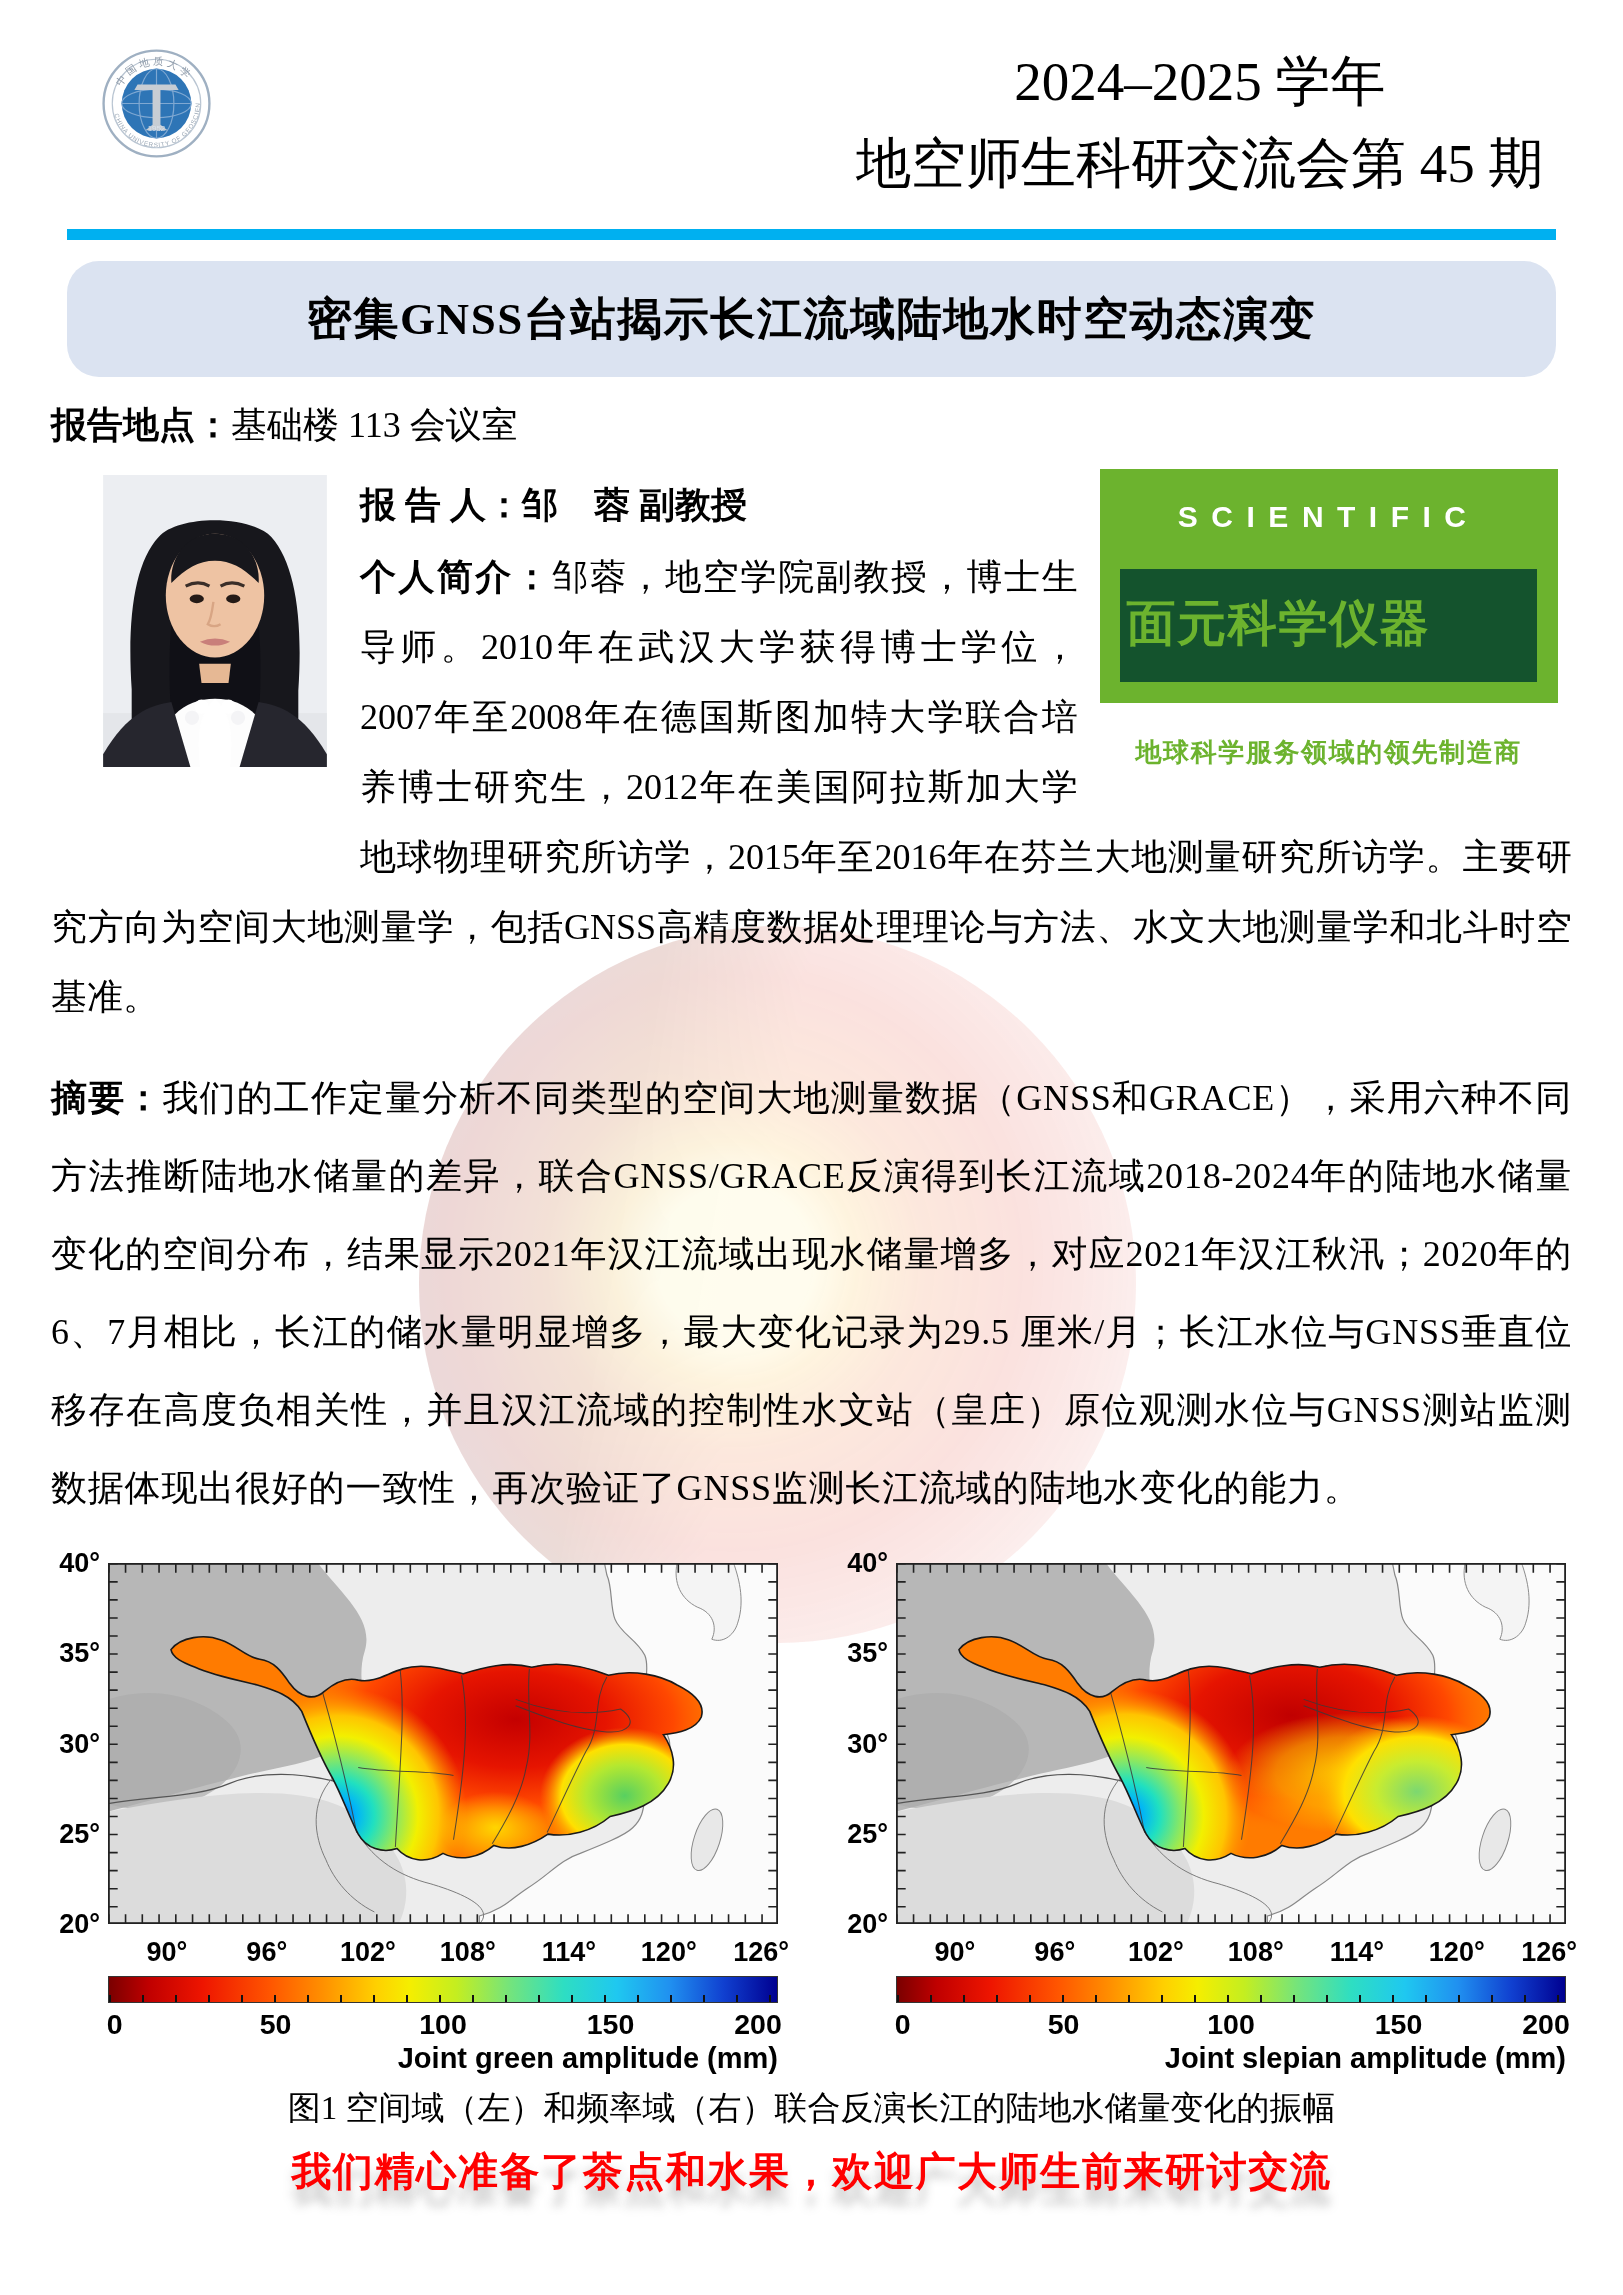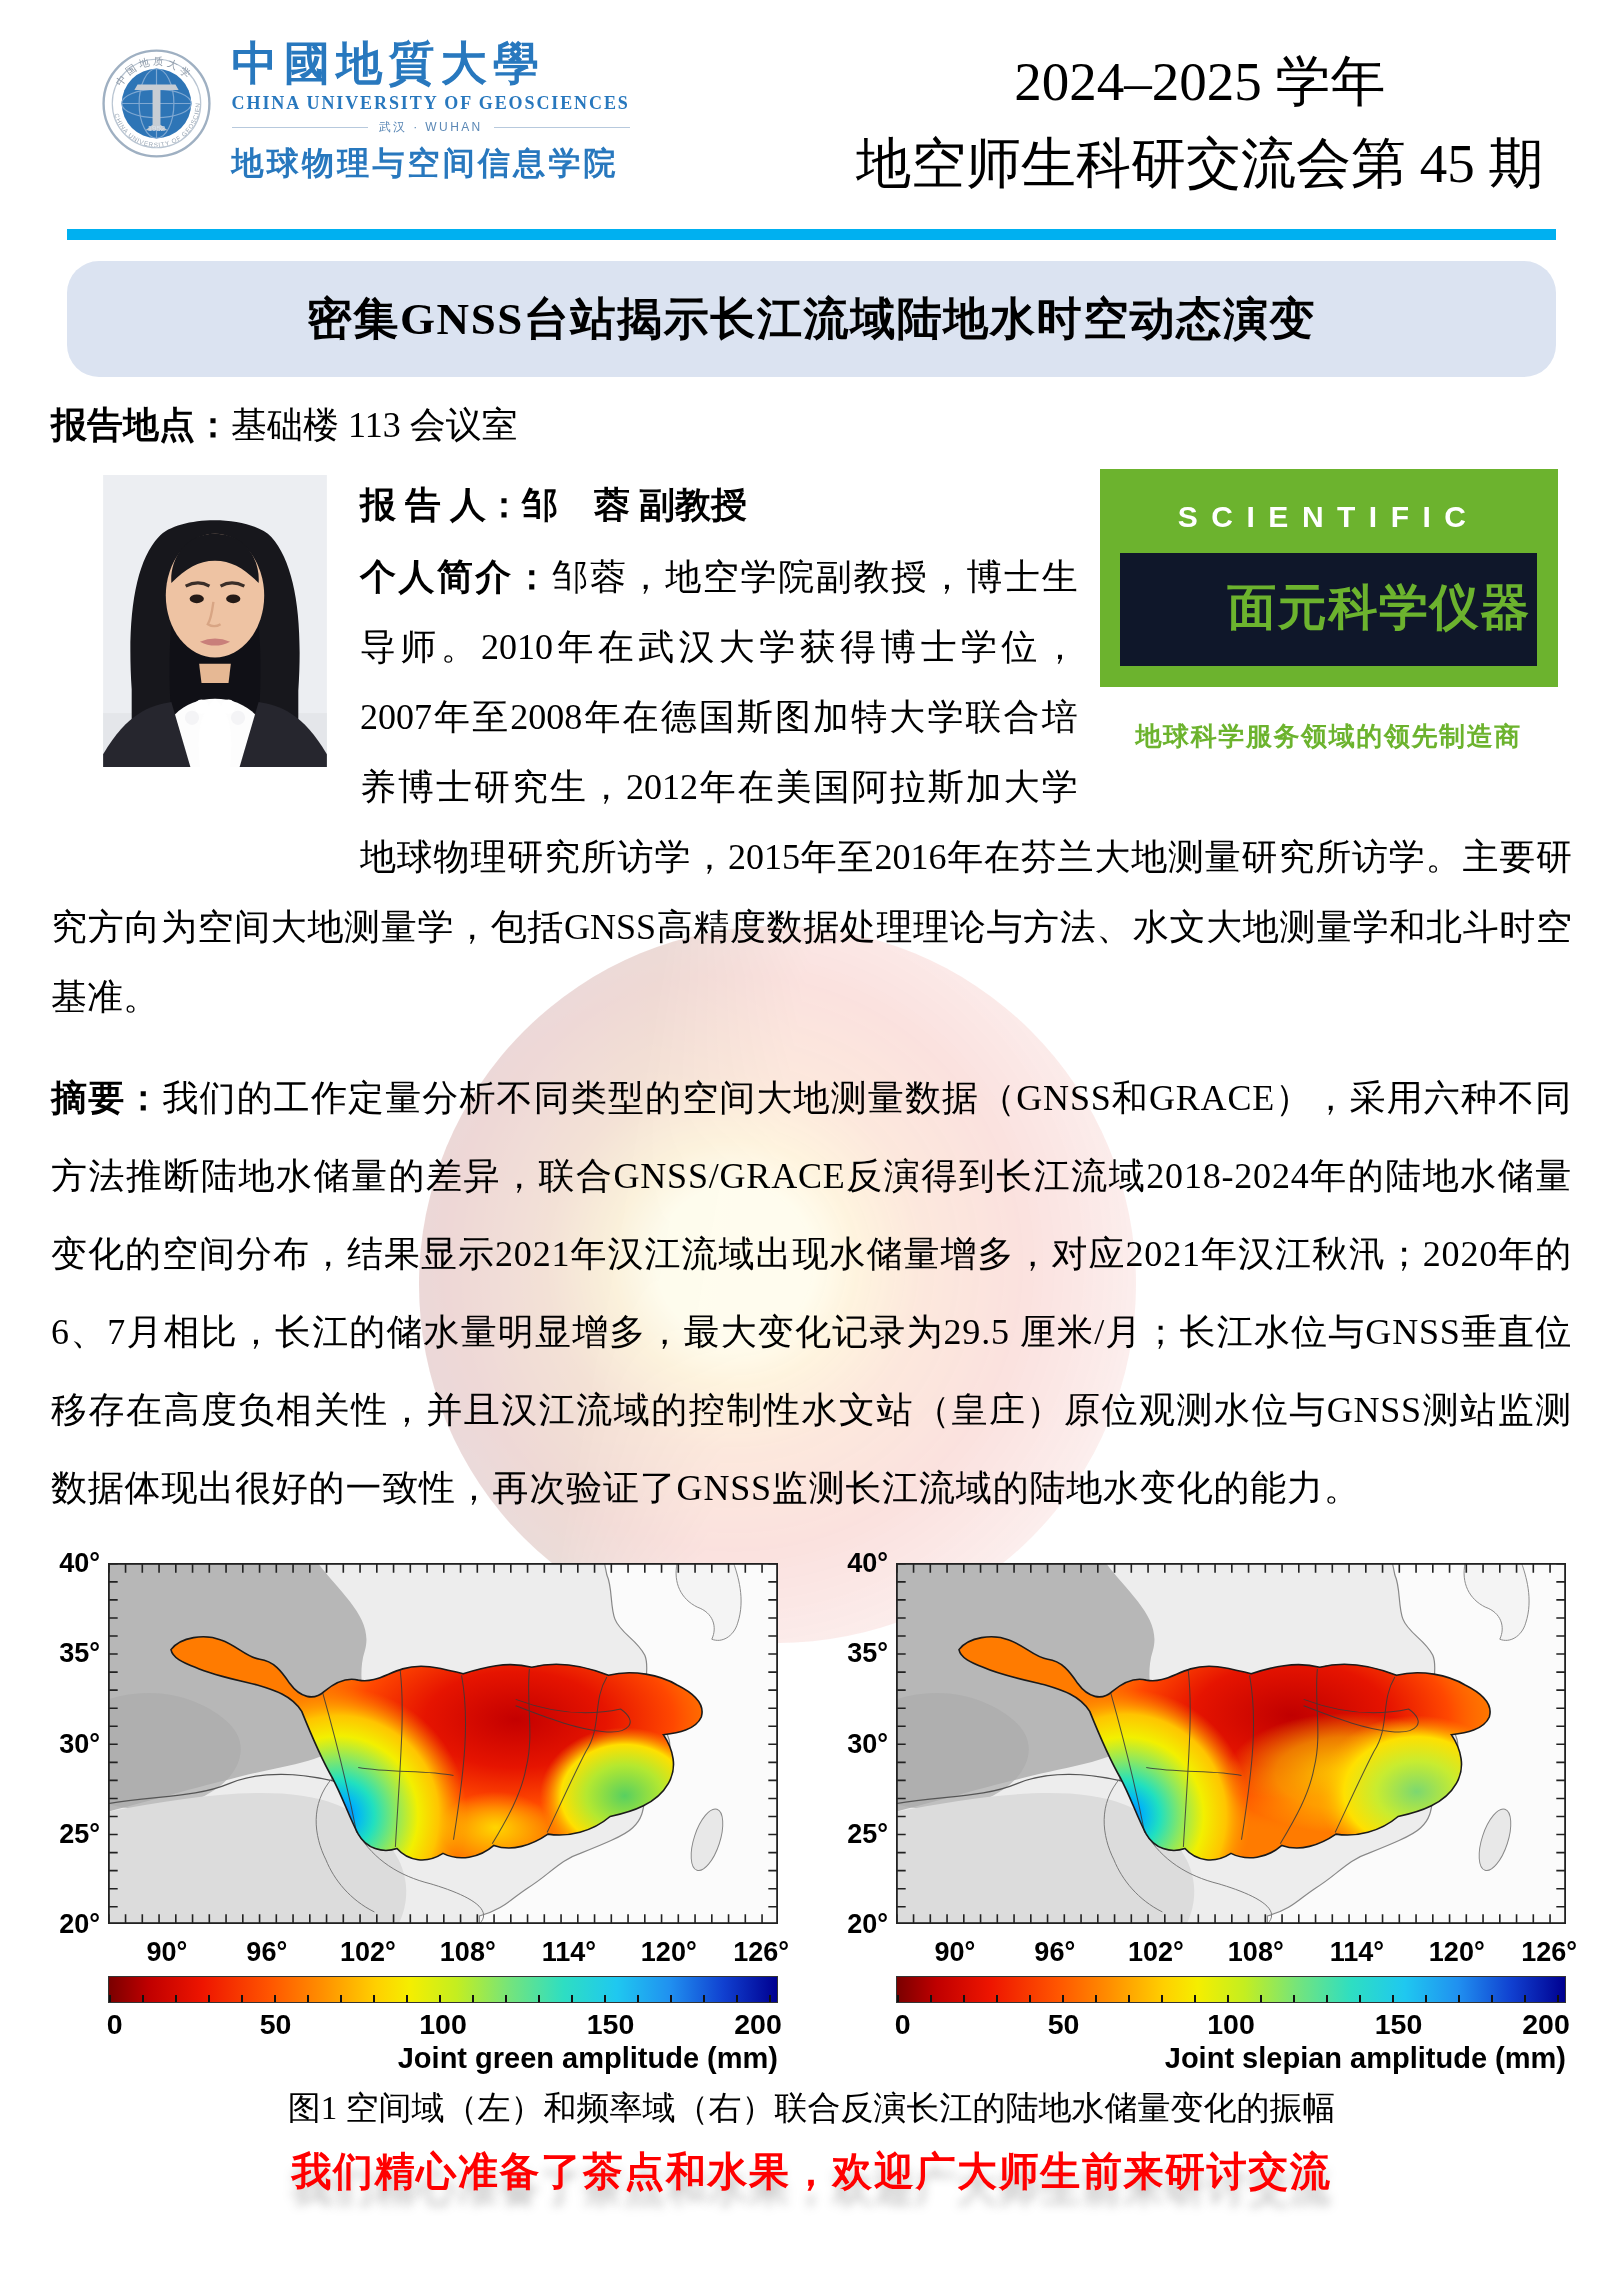--- a/index.html
+++ b/index.html
@@ -35,21 +35,21 @@
 
   .info-row{display:flex;justify-content:space-between;margin-top:24px;font-size:36px;line-height:48px;}
 
   
   .speaker{margin-top:20.6px;font-size:36px;line-height:70px;text-align:justify;}
   .photo{float:left;width:224px;height:292px;margin:6.3px 33px 55px 52px;}
   .sponsor{float:right;width:458px;margin:0 14.3px 35px 22px;font-family:"Liberation Sans",sans-serif;}
   .sp-green{background:#6cb32e;padding:27px 20.6px 20.6px;}
   .sp-brand1{color:#fff;font-weight:bold;font-size:49px;letter-spacing:2.4px;text-align:center;line-height:51px;}
   .sp-brand2{color:#fff;font-weight:bold;font-size:30px;letter-spacing:13.5px;text-align:center;margin-top:4.8px;line-height:32px;}
-  .sp-white{background:#0f172a;margin-top:20px;padding:19px 6.3px;text-align:right;}
+  .sp-white{background:#14532d;margin-top:36px;padding:19px 6.3px;text-align:left;}
   .sp-cn{color:#6cb32e;font-weight:bold;font-size:49px;letter-spacing:1.6px;}
   .sp-tag{color:#6cb32e;font-weight:bold;font-size:26px;text-align:center;margin-top:14.3px;letter-spacing:1.6px;}
   .speaker-line{font-weight:bold;font-size:36px;line-height:73px;margin:0;}
   .bio{margin:0;}
   .bio strong{letter-spacing:0.8px;}
 
   .abstract{margin-top:27px;font-size:36px;line-height:78px;text-align:justify;letter-spacing:0.8px;clear:none;}
 
   
   .figure{margin-top:19px;display:flex;justify-content:space-between;}
@@ -106,26 +106,20 @@
             <textPath href="#arcBot" startOffset="8%">CHINA UNIVERSITY OF GEOSCIENCES</textPath>
           </text>
           <circle cx="69" cy="69" r="44" fill="#2e75b6"></circle>
           <ellipse cx="69" cy="69" rx="44" ry="18" fill="none" stroke="#7fa8d2" stroke-width="1.5"></ellipse>
           <ellipse cx="69" cy="69" rx="22" ry="44" fill="none" stroke="#7fa8d2" stroke-width="1.5"></ellipse>
           <line x1="25" y1="69" x2="113" y2="69" stroke="#7fa8d2" stroke-width="1.5"></line>
           <line x1="69" y1="25" x2="69" y2="113" stroke="#7fa8d2" stroke-width="1.5"></line>
           <path d="M45,45 L93,45 L97,52 L74,52 L74,96 L83,103 L55,103 L64,96 L64,52 L41,52 Z" fill="#c7cdd4"></path>
           <text x="69" y="104" text-anchor="middle" font-size="10" fill="#dbe3ec" font-family="Liberation Sans, sans-serif">1952</text>
         </svg>
-        <div class="logo-text">
-          <div class="uni-cn">中國地質大學</div>
-          <div class="uni-en">CHINA UNIVERSITY OF GEOSCIENCES</div>
-          <div class="uni-city">武汉 · WUHAN</div>
-          <div class="uni-school">地球物理与空间信息学院</div>
-        </div>
       </div>
       <div class="series-block">
         <div>2024–2025 学年</div>
         <div>地空师生科研交流会第 45 期</div>
       </div>
     </div>
 
     <div class="cyan-rule"></div>
 
     <div class="banner">密集GNSS台站揭示长江流域陆地水时空动态演变</div>

